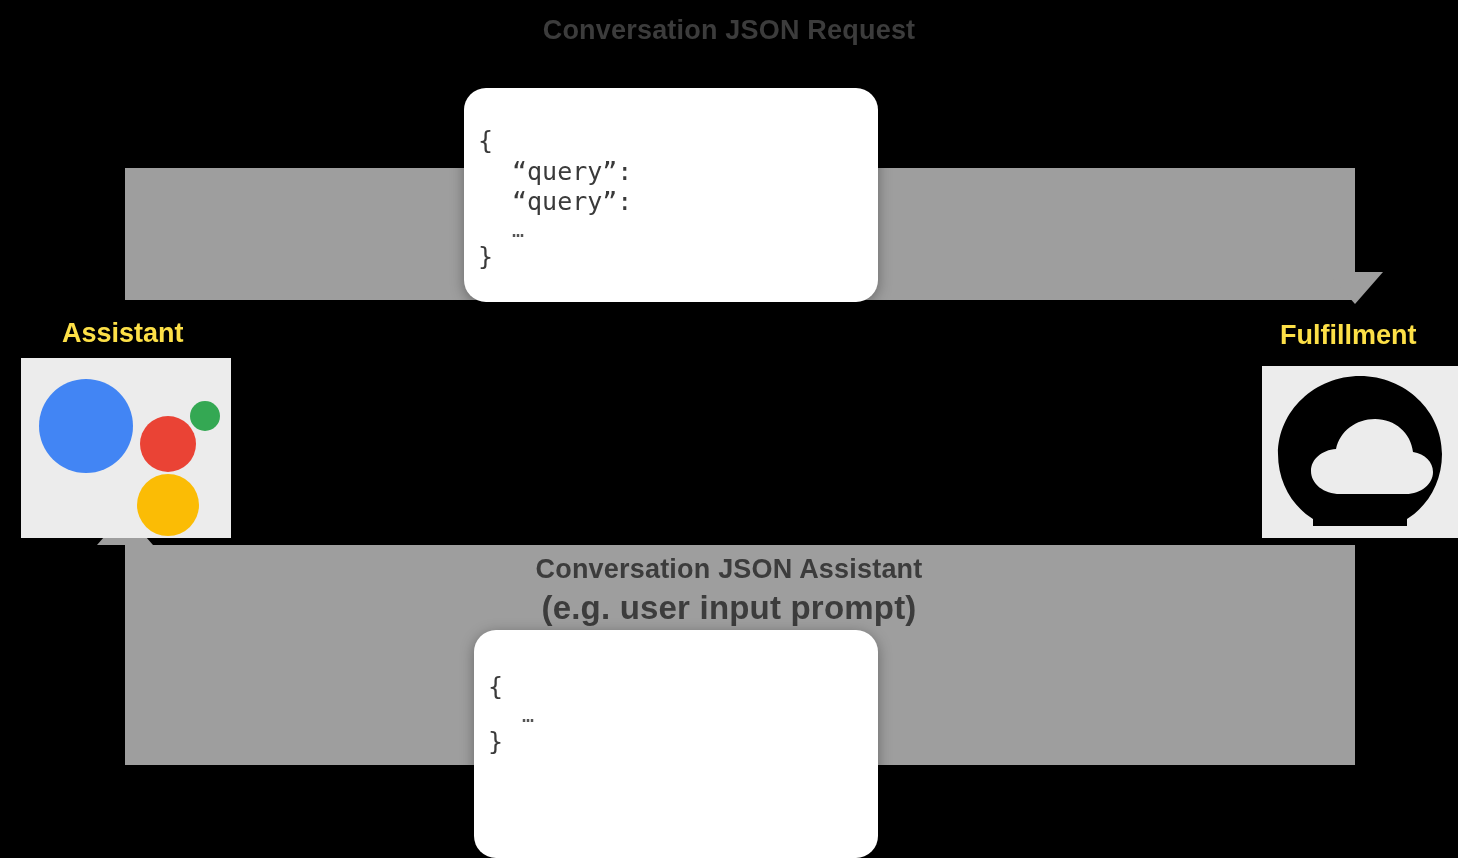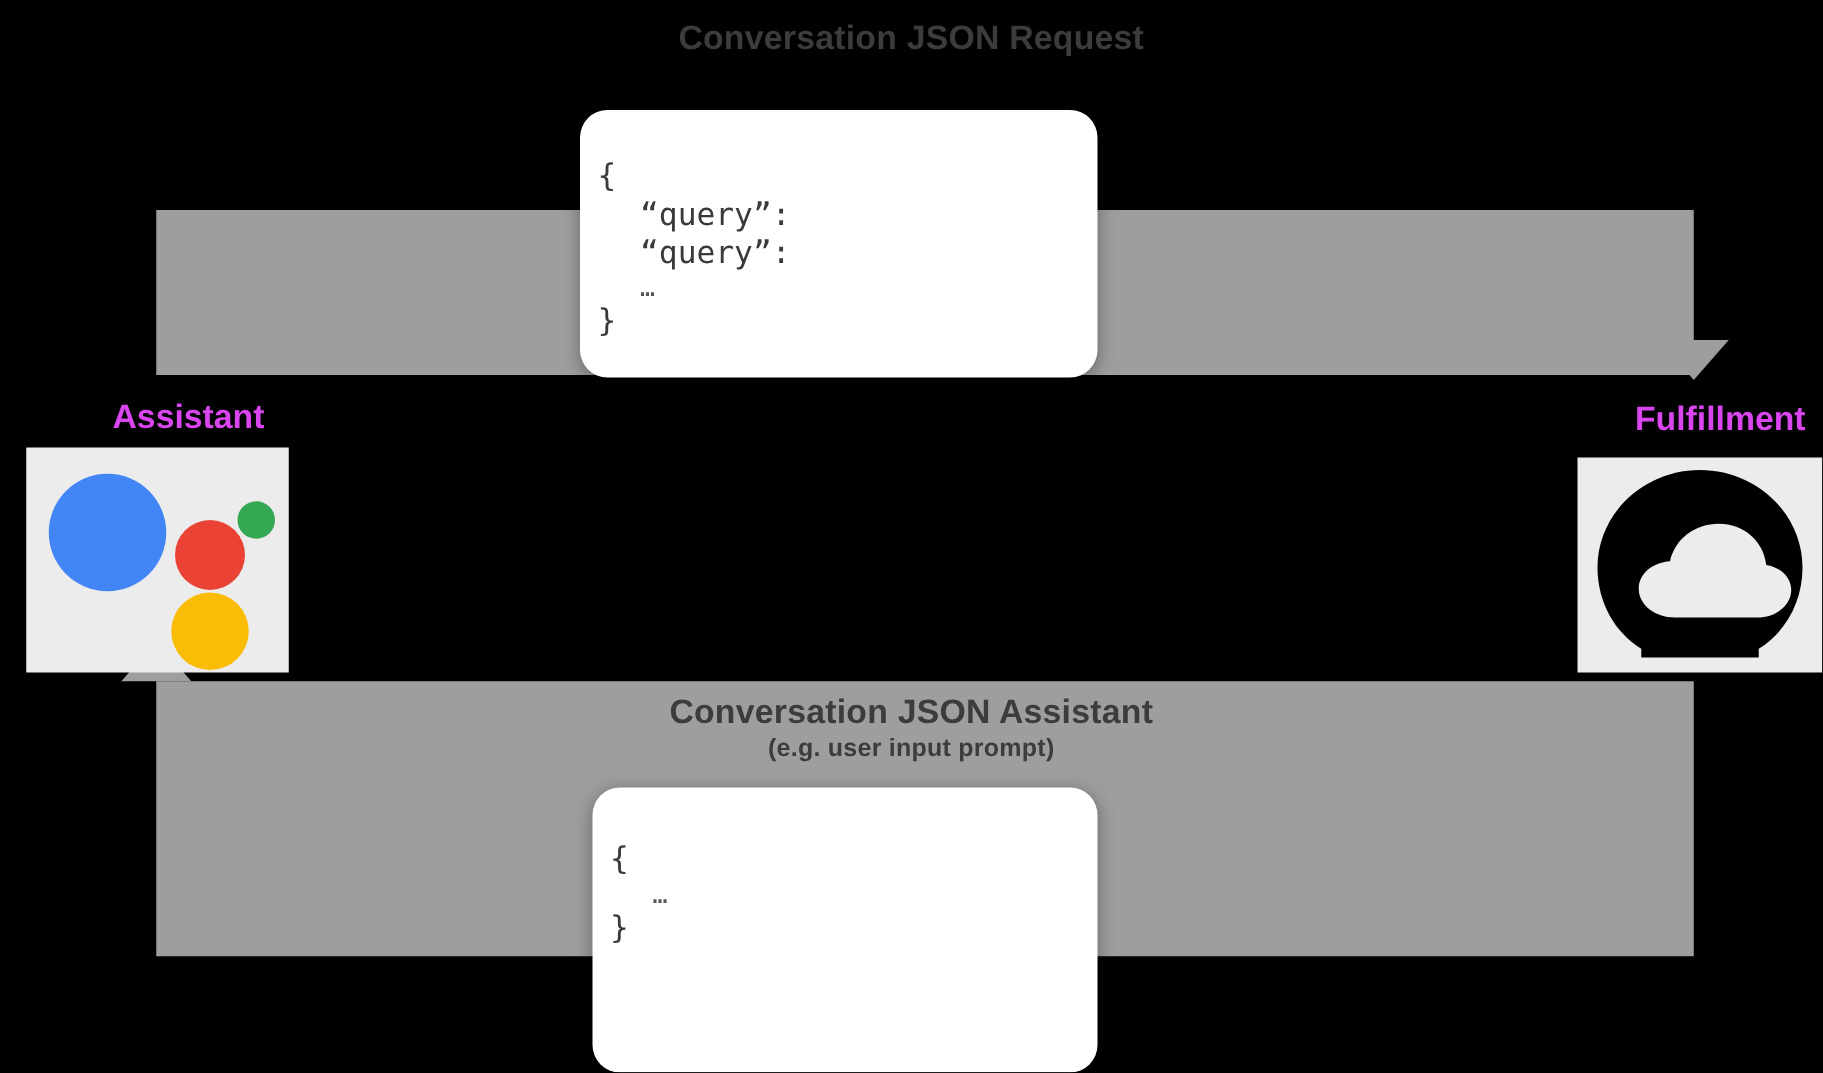--- a/index.html
+++ b/index.html
@@ -76,21 +76,21 @@
     font-size: 25px;
     font-weight: 700;
   }
   #label-response {
     left: 0;
     top: 553px;
     font-size: 27px;
   }
   #label-response .sub {
     display: block;
-    font-size: 20px;
+    font-size: 33px;
     font-weight: 700;
     text-align: center;
   }
 
   
   .json-card {
     position: absolute;
     background: #ffffff;
     border-radius: 22px;
     box-shadow: 0 3px 14px rgba(0,0,0,0.35);
@@ -158,25 +158,24 @@
     position: absolute;
     left: 14px;
     top: 8px;
     width: 168px;
     height: 158px;
   }
 
   
   .endpoint-caption {
     position: absolute;
-    color: #d946ef;
+    color: #fde047;
     font-size: 27px;
     font-weight: 700;
     white-space: nowrap;
-    margin-left: 28px;
   }
   #assistant-caption  { left: 62px;  top: 318px; }
   #fulfillment-caption{ left: 1280px; top: 320px; }
 </style>
 </head>
 <body>
 
 <div id="stage">
 
   <div class="arrow-band" id="arrow-request"></div>

